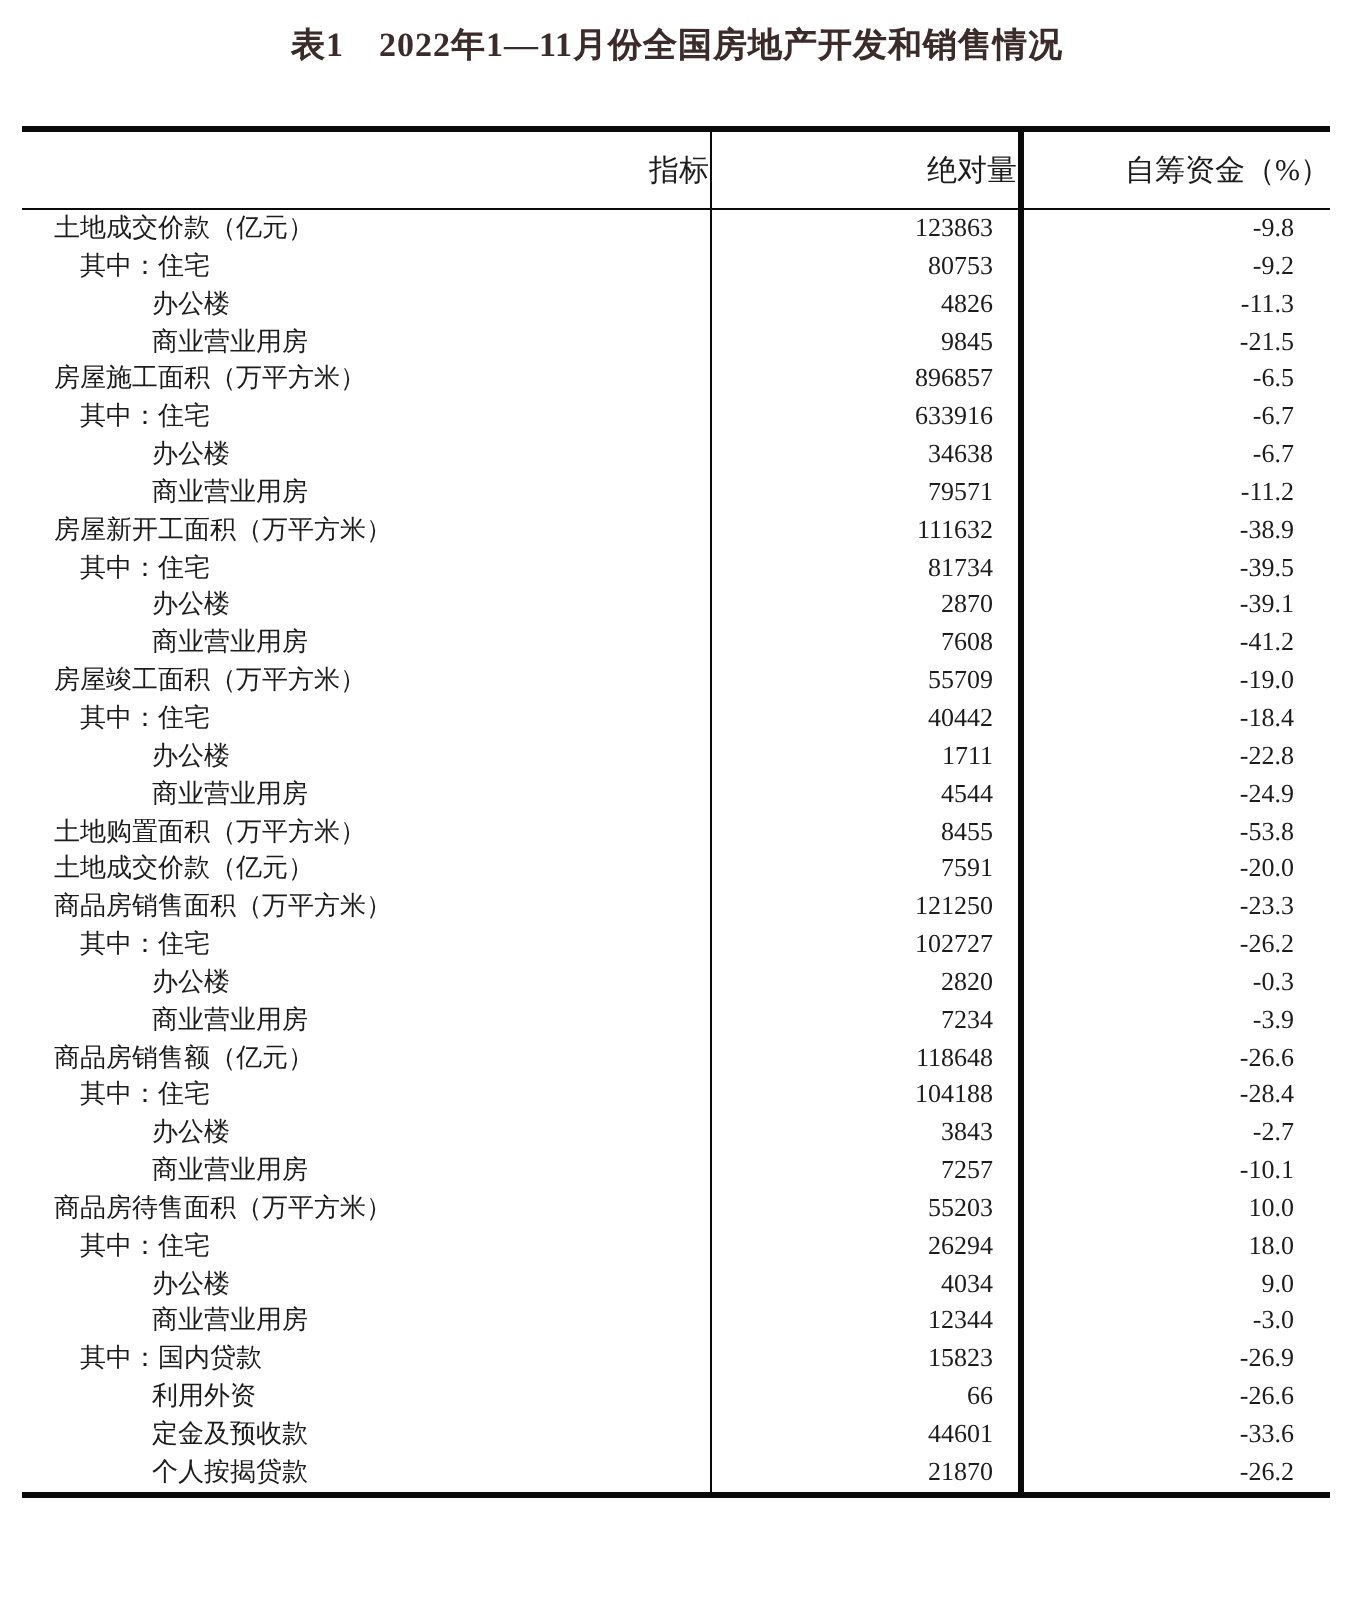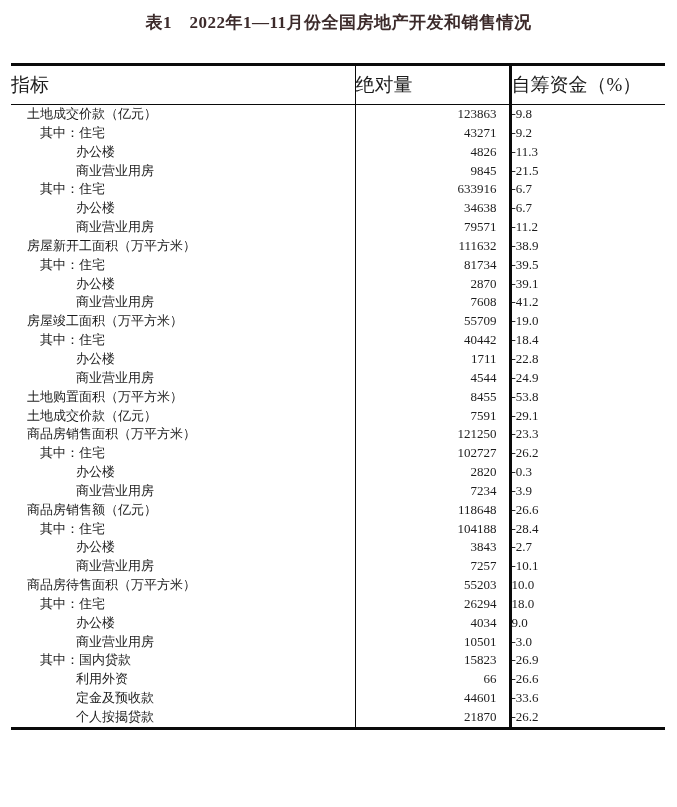--- a/index.html
+++ b/index.html
@@ -32,38 +32,38 @@
     border-top: 3px solid #0a0a0a;
     border-bottom: 3px solid #0a0a0a;
     font-size: 13px;
   }
   col.c1 { width: 344px; }
   col.c2 { width: 155px; }
   col.c3 { width: 155px; }
   th {
     font-weight: normal;
     height: 38px;
-    text-align: left;
+    text-align: right;
     vertical-align: middle;
     border-bottom: 1px solid #0a0a0a;
     padding: 0;
-    font-size: 19px;
+    font-size: 15px;
   }
   .v-thin  { border-right: 1px solid #0a0a0a; }
   .v-thick { border-right: 3px solid #0a0a0a; }
   td {
     height: 18.85px;
     padding: 0;
     line-height: 18.85px;
     white-space: nowrap;
     overflow: hidden;
     vertical-align: middle;
   }
   td.c-abs    { text-align: right; padding-right: 12px; padding-left: 20px; }
-  td.c-growth { text-align: left; padding-right: 18px; }
+  td.c-growth { text-align: right; padding-right: 18px; }
   td.c-ind.indent-0 { padding-left: 16px; }
   td.c-ind.indent-1 { padding-left: 29px; }
   td.c-ind.indent-2 { padding-left: 65px; }
 </style>
 </head>
 <body>
 
 <div class="page-title">表1　2022年1—11月份全国房地产开发和销售情况</div>
 
 <table class="stat-table">
@@ -80,32 +80,37 @@
     </tr>
   </thead>
   <tbody>
       <tr>
     <td class="c-ind v-thin indent-0">土地成交价款（亿元）</td>
     <td class="c-abs v-thick">123863</td>
     <td class="c-growth">-9.8</td>
   </tr>
       <tr>
     <td class="c-ind v-thin indent-1">其中：住宅</td>
-    <td class="c-abs v-thick">43271</td>
+    <td class="c-abs v-thick">80753</td>
     <td class="c-growth">-9.2</td>
   </tr>
       <tr>
     <td class="c-ind v-thin indent-2">办公楼</td>
     <td class="c-abs v-thick">4826</td>
     <td class="c-growth">-11.3</td>
   </tr>
       <tr>
     <td class="c-ind v-thin indent-2">商业营业用房</td>
     <td class="c-abs v-thick">9845</td>
     <td class="c-growth">-21.5</td>
+  </tr>
+      <tr>
+    <td class="c-ind v-thin indent-0">房屋施工面积（万平方米）</td>
+    <td class="c-abs v-thick">896857</td>
+    <td class="c-growth">-6.5</td>
   </tr>
       <tr>
     <td class="c-ind v-thin indent-1">其中：住宅</td>
     <td class="c-abs v-thick">633916</td>
     <td class="c-growth">-6.7</td>
   </tr>
       <tr>
     <td class="c-ind v-thin indent-2">办公楼</td>
     <td class="c-abs v-thick">34638</td>
     <td class="c-growth">-6.7</td>
@@ -156,21 +161,21 @@
     <td class="c-growth">-24.9</td>
   </tr>
       <tr>
     <td class="c-ind v-thin indent-0">土地购置面积（万平方米）</td>
     <td class="c-abs v-thick">8455</td>
     <td class="c-growth">-53.8</td>
   </tr>
       <tr>
     <td class="c-ind v-thin indent-0">土地成交价款（亿元）</td>
     <td class="c-abs v-thick">7591</td>
-    <td class="c-growth">-29.1</td>
+    <td class="c-growth">-20.0</td>
   </tr>
       <tr>
     <td class="c-ind v-thin indent-0">商品房销售面积（万平方米）</td>
     <td class="c-abs v-thick">121250</td>
     <td class="c-growth">-23.3</td>
   </tr>
       <tr>
     <td class="c-ind v-thin indent-1">其中：住宅</td>
     <td class="c-abs v-thick">102727</td>
     <td class="c-growth">-26.2</td>
@@ -215,21 +220,21 @@
     <td class="c-abs v-thick">26294</td>
     <td class="c-growth">18.0</td>
   </tr>
       <tr>
     <td class="c-ind v-thin indent-2">办公楼</td>
     <td class="c-abs v-thick">4034</td>
     <td class="c-growth">9.0</td>
   </tr>
       <tr>
     <td class="c-ind v-thin indent-2">商业营业用房</td>
-    <td class="c-abs v-thick">10501</td>
+    <td class="c-abs v-thick">12344</td>
     <td class="c-growth">-3.0</td>
   </tr>
       <tr>
     <td class="c-ind v-thin indent-1">其中：国内贷款</td>
     <td class="c-abs v-thick">15823</td>
     <td class="c-growth">-26.9</td>
   </tr>
       <tr>
     <td class="c-ind v-thin indent-2">利用外资</td>
     <td class="c-abs v-thick">66</td>

